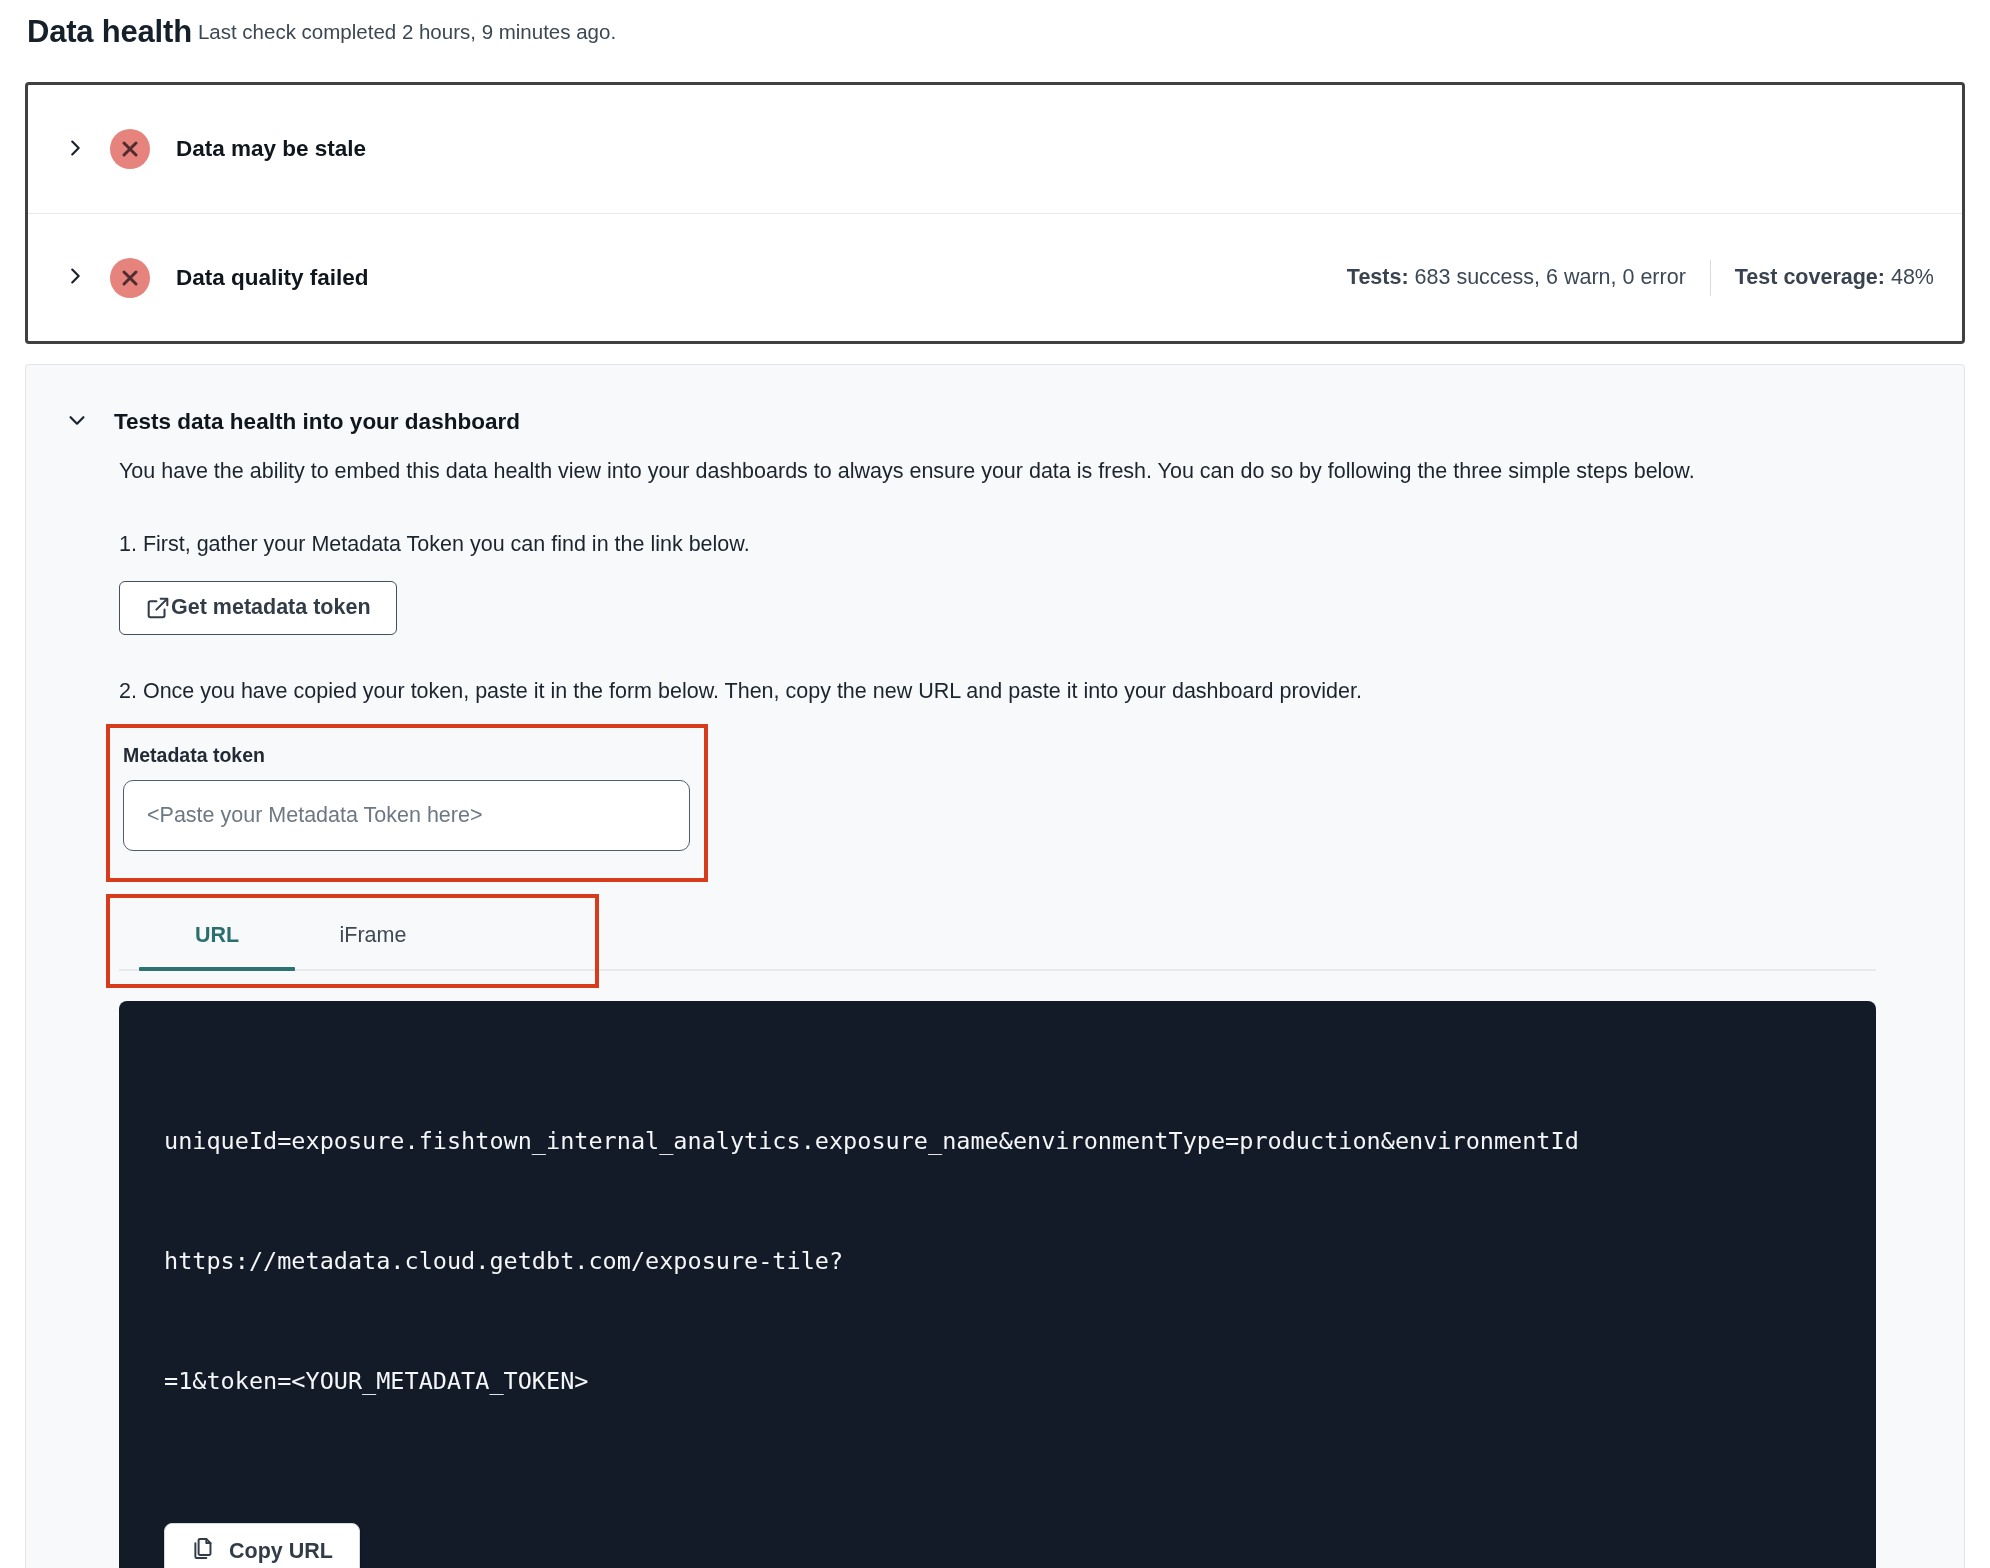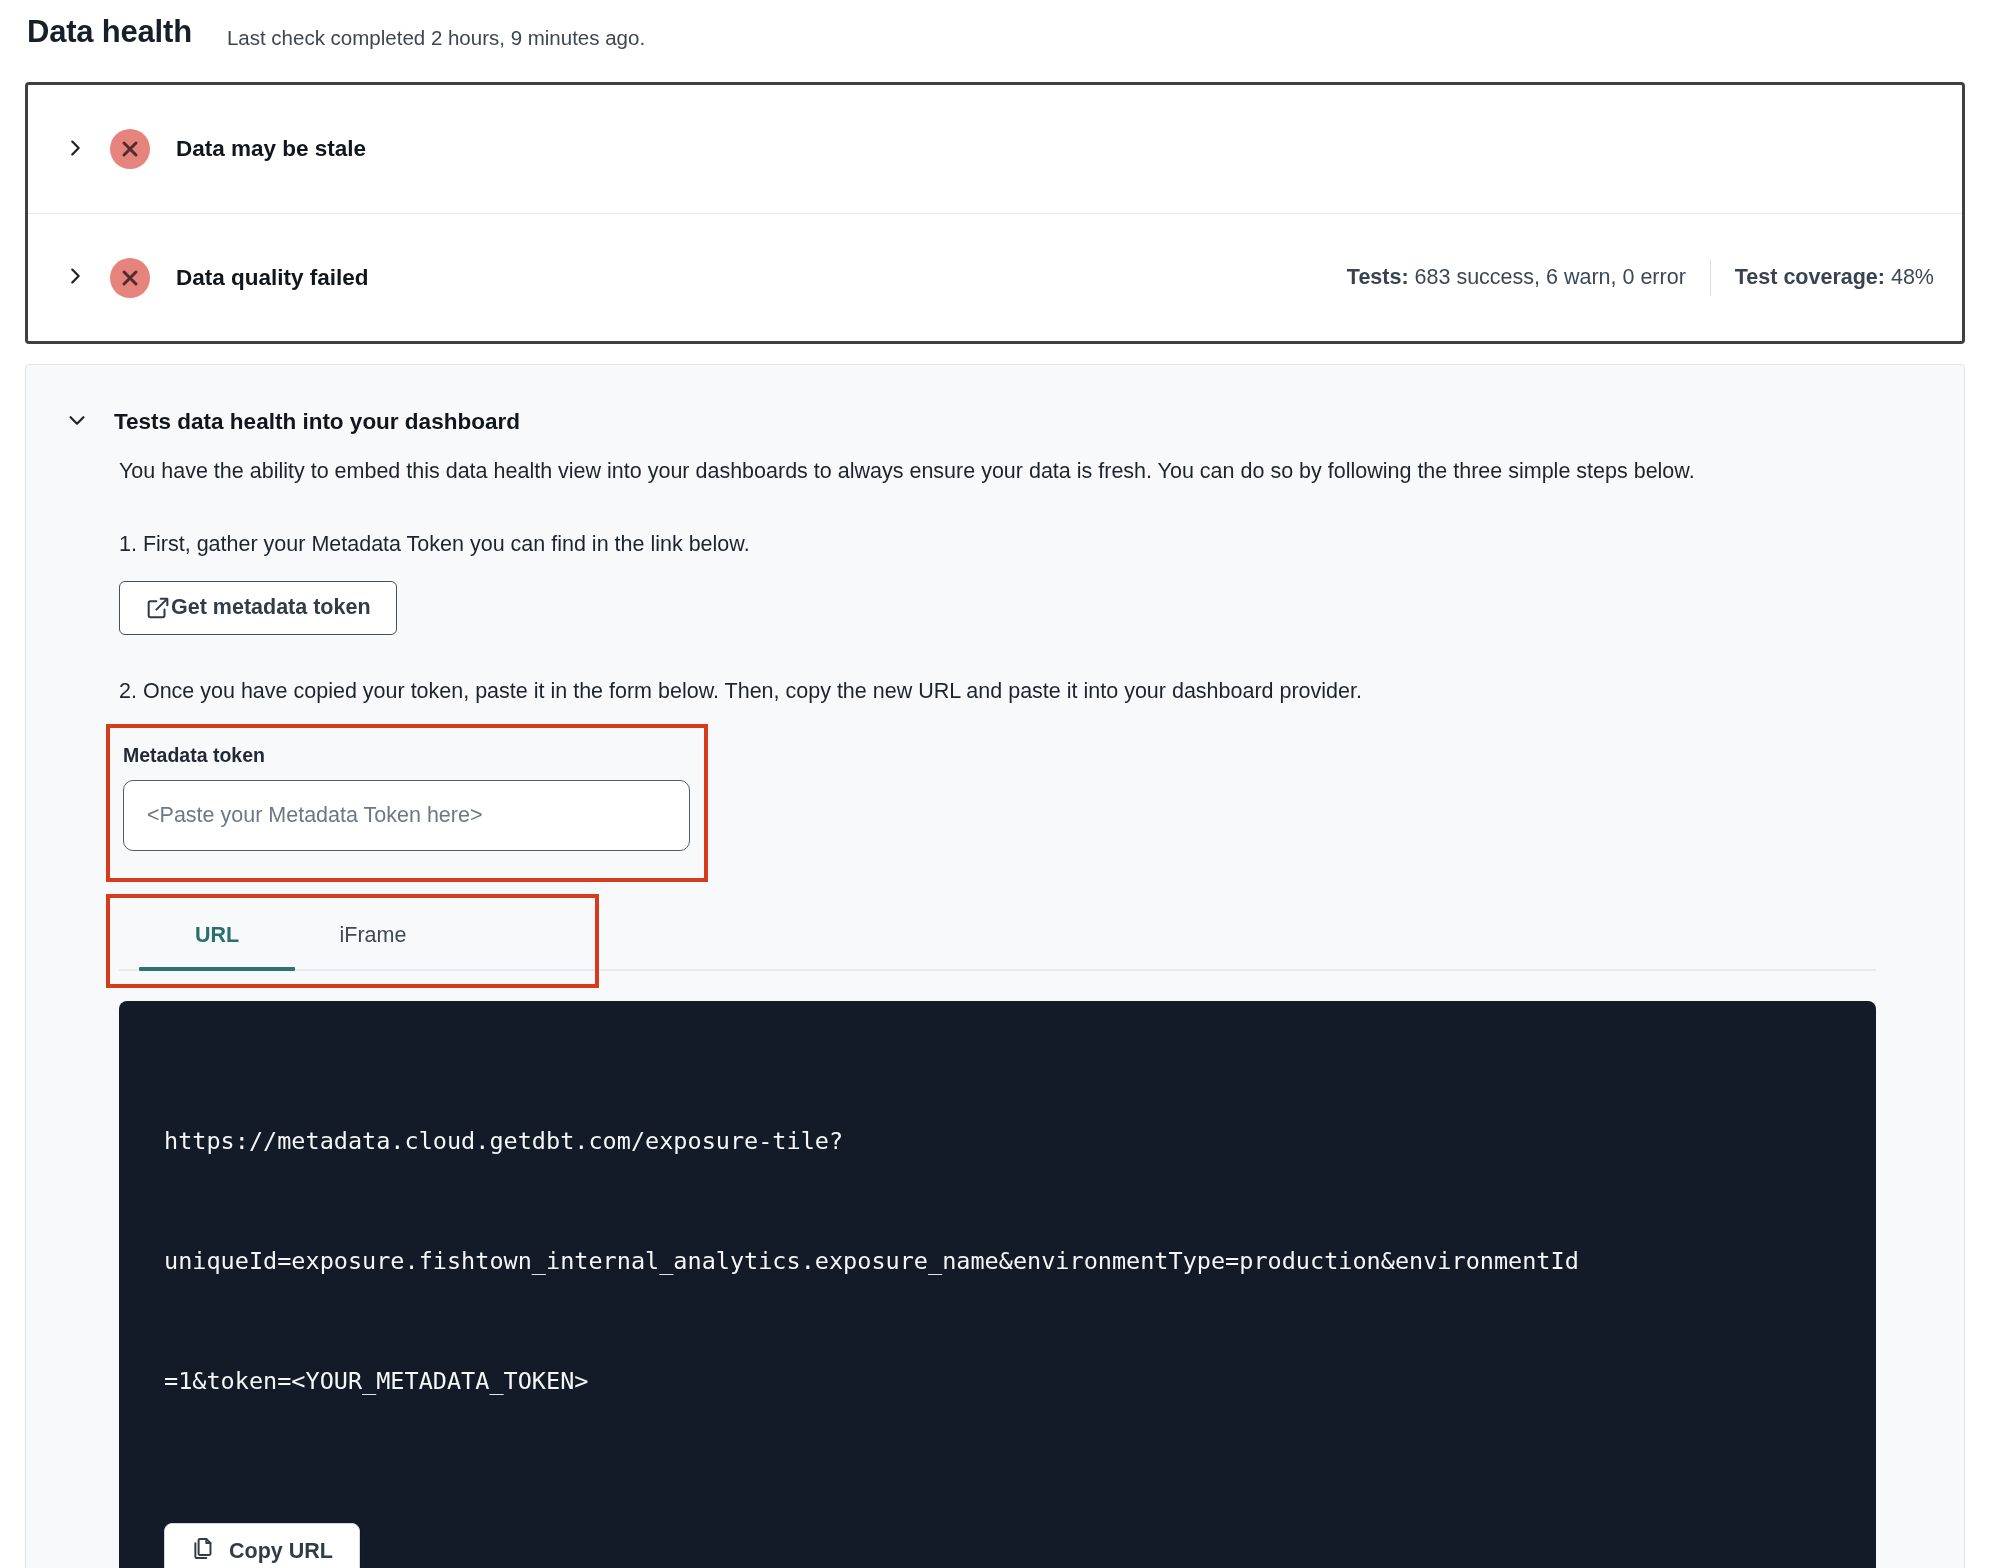--- a/index.html
+++ b/index.html
@@ -7,21 +7,21 @@
   body {
     width: 1990px; height: 1568px;
     font-family: "Liberation Sans", "DejaVu Sans", sans-serif;
     color: #1f2833;
     position: relative;
     overflow: hidden;
   }
   .page { padding: 14px 25px 0 25px; }
 
   
-  .page-header { display: flex; align-items: flex-end; gap: 35px; margin-left: 2px; }
+  .page-header { display: flex; align-items: center; gap: 6px; margin-left: 2px; }
   .page-title { font-size: 31px; font-weight: 600; color: #16202b; letter-spacing: -0.2px; }
   .page-subtitle { font-size: 20.5px; color: #3d4752; }
 
   
   .status-card {
     margin-top: 32px;
     border: 3px solid #404040;
     border-radius: 4px;
     background: #fff;
   }
@@ -206,22 +206,22 @@
       <div class="tabs-section">
         <div class="tab-row">
           <button class="tab active">URL</button>
           <button class="tab">iFrame</button>
         </div>
         <div class="tabs-hl hl-box"></div>
       </div>
 
       <div class="code-block">
         <div class="code-text">
+          <div>uniqueId=exposure.fishtown_internal_analytics.exposure_name&amp;environmentType=production&amp;environmentId</div>
           <div>https://metadata.cloud.getdbt.com/exposure-tile?</div>
-          <div>uniqueId=exposure.fishtown_internal_analytics.exposure_name&amp;environmentType=production&amp;environmentId</div>
           <div>=1&amp;token=&lt;YOUR_METADATA_TOKEN&gt;</div>
         </div>
         <button class="copy-btn">
           <span class="icon icon-copy">
             <svg width="25" height="25" viewBox="0 0 24 24" fill="none" stroke="currentColor" stroke-width="1.9" stroke-linecap="round" stroke-linejoin="round">
                 <path d="M8.5 2.8h6.2l4 4V17a1.2 1.2 0 0 1-1.2 1.2H8.5A1.2 1.2 0 0 1 7.3 17V4a1.2 1.2 0 0 1 1.2-1.2z"></path>
                 <path d="M14.7 2.8v4h4"></path>
                 <path d="M4.2 7v13a1.2 1.2 0 0 0 1.2 1.2h9.3"></path>
               </svg>
           </span>

